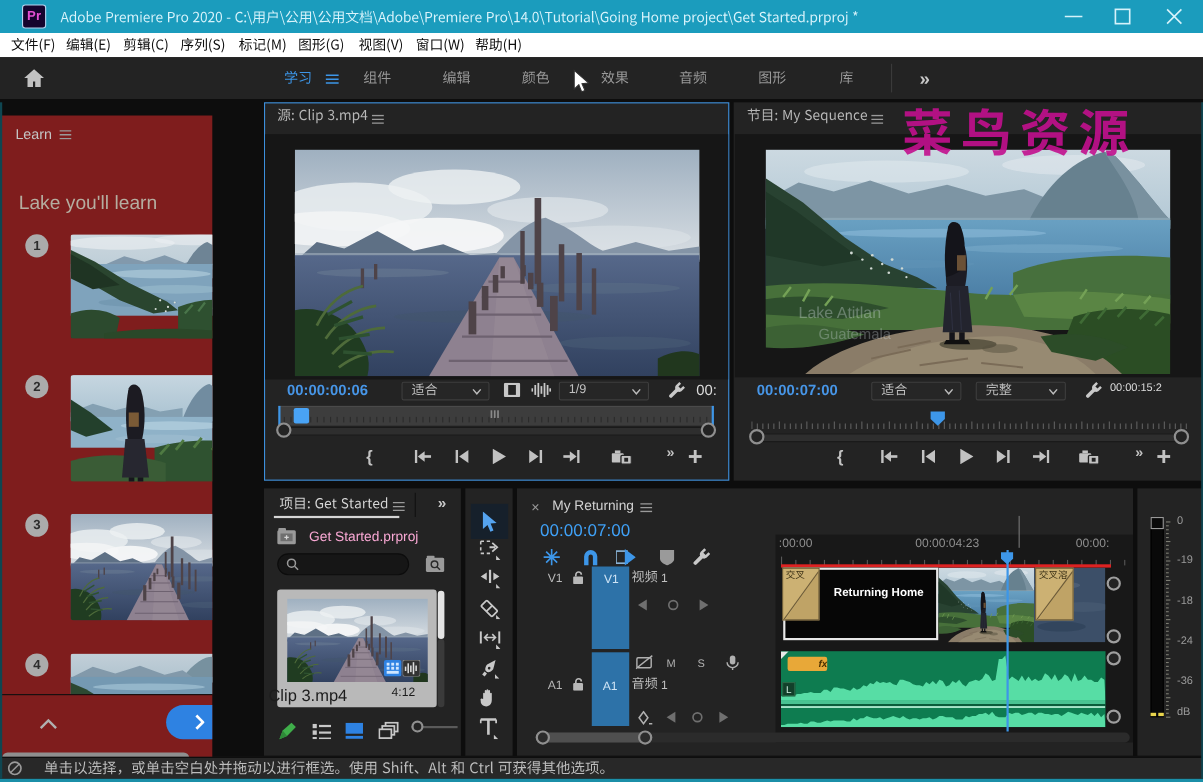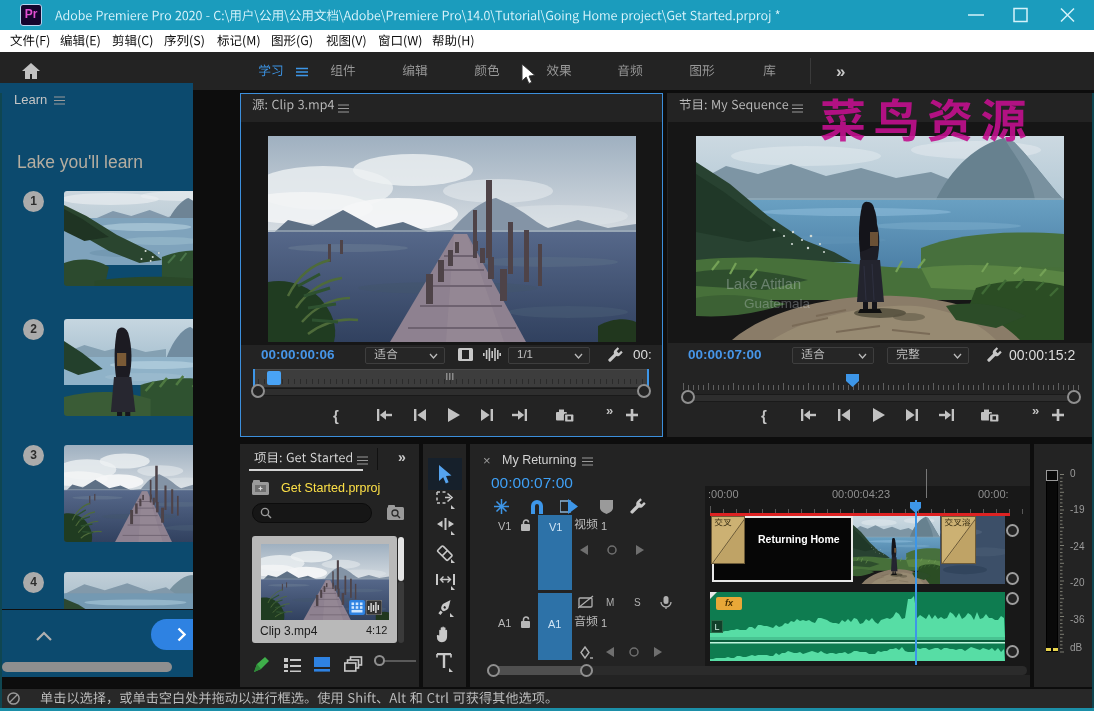--- a/index.html
+++ b/index.html
@@ -115,21 +115,21 @@
 <svg class="p" style="left:296px;top:67px" width="12" height="10" viewBox="0 0 12 10">
       <path d="M0 1.5h12M0 5h12M0 8.5h12" stroke="#3d96e8" stroke-width="1.4"></path>
     </svg>
 <div style="position:absolute;left:810px;top:58px;width:1px;height:26px;background:#3a3a3a"></div>
 <div style="position:absolute;left:836px;top:62px;font-size:17px;color:#c8c8c8;font-weight:bold;white-space:nowrap;line-height:1.2;">»</div>
 <svg class="p" style="left:520px;top:63px;z-index:50" width="16" height="24" viewBox="0 0 16 24">
       <path d="M2 1l0 17 4.2-3.9 2.6 6.4 3-1.2-2.7-6.3 5.9-.6z" fill="#ffffff" stroke="#333" stroke-width="1"></path>
     </svg>
 <div style="position:absolute;left:0px;top:93px;width:2px;height:615px;background:#0f4651;z-index:60"></div>
 <div style="position:absolute;left:1092px;top:93px;width:2px;height:615px;background:#0f4651;z-index:60"></div>
-<div class="p" style="left:0;top:83px;width:193px;height:594px;background:#0c4a6e;overflow:hidden">
+<div class="p" style="left:0;top:105px;width:193px;height:594px;background:#7f1d1d;overflow:hidden">
 <div style="position:absolute;left:14px;top:9px;font-size:13px;color:#c4c4c4">Learn</div>
 <svg style="position:absolute;left:54px;top:13px" width="11" height="9" viewBox="0 0 11 9">
         <path d="M0 1h11M0 4.5h11M0 8h11" stroke="#9a9a9a" stroke-width="1.2"></path>
       </svg>
 <div style="position:absolute;left:17px;top:69px;font-size:17.5px;color:#b5ada0">Lake you'll learn</div>
 <div style="position:absolute;left:23px;top:108px;width:21px;height:21px;border-radius:50%;background:#ababab;color:#2d2d2d;font-weight:bold;font-size:12px;text-align:center;line-height:21px">1</div>
 <div style="position:absolute;left:23px;top:236px;width:21px;height:21px;border-radius:50%;background:#ababab;color:#2d2d2d;font-weight:bold;font-size:12px;text-align:center;line-height:21px">2</div>
 <div style="position:absolute;left:23px;top:362px;width:21px;height:21px;border-radius:50%;background:#ababab;color:#2d2d2d;font-weight:bold;font-size:12px;text-align:center;line-height:21px">3</div>
 <div style="position:absolute;left:23px;top:489px;width:21px;height:21px;border-radius:50%;background:#ababab;color:#2d2d2d;font-weight:bold;font-size:12px;text-align:center;line-height:21px">4</div>
 <div style="position:absolute;left:64px;top:108px;width:154px;height:95px;border-radius:3px;overflow:hidden">
@@ -360,21 +360,21 @@
         <rect x="2.8" y="2" width="1.6" height="9"></rect>
         <rect x="5.6" y="0" width="1.6" height="13"></rect>
         <rect x="8.4" y="3" width="1.6" height="7"></rect>
         <rect x="11.2" y="0" width="1.6" height="13"></rect>
         <rect x="14" y="2" width="1.6" height="9"></rect>
         <rect x="16.4" y="5" width="1.6" height="3"></rect>
       </g>
     </svg>
 <div class="p" style="left:508px;top:347px;width:82px;height:17px;border:1px solid #3e3e3e;border-radius:2px;background:#262626"></div>
 <div style="position:absolute;left:517px;top:348px;">
-      <div style="font-size:11.5px;color:#c0c0c0">1/1</div>
+      <div style="font-size:11.5px;color:#c0c0c0">1/9</div>
     </div>
 <svg class="p" style="left:574px;top:353px" width="9" height="6" viewBox="0 0 9 6">
       <path d="M1 1l3.5 4L8 1" stroke="#bbb" stroke-width="1.3" fill="none"></path>
     </svg>
 <svg class="p" style="left:606px;top:347px" width="17" height="17" viewBox="0 0 17 17">
       <g transform="rotate(45 8.5 8.5)" fill="#c8c8c8">
         <rect x="6.9" y="6" width="3.2" height="10.5" rx="1.2"></rect>
         <path d="M4.9 0.5 h2.2 v3.4 h2.8 v-3.4 h2.2 v4.6 a3.7 3.7 0 0 1 -7.2 0 Z"></path>
       </g>
     </svg>
@@ -580,21 +580,21 @@
     </div>
 <svg class="p" style="left:953px;top:353px" width="9" height="6" viewBox="0 0 9 6">
       <path d="M1 1l3.5 4L8 1" stroke="#bbb" stroke-width="1.3" fill="none"></path>
     </svg>
 <svg class="p" style="left:985px;top:347px" width="17" height="17" viewBox="0 0 17 17">
       <g transform="rotate(45 8.5 8.5)" fill="#c8c8c8">
         <rect x="6.9" y="6" width="3.2" height="10.5" rx="1.2"></rect>
         <path d="M4.9 0.5 h2.2 v3.4 h2.8 v-3.4 h2.2 v4.6 a3.7 3.7 0 0 1 -7.2 0 Z"></path>
       </g>
     </svg>
-<div style="position:absolute;left:1009px;top:347px;font-size:14px;color:#dcdcdc;font-weight:normal;white-space:nowrap;line-height:1.2;">00:00:15:2</div>
+<div style="position:absolute;left:1009px;top:347px;font-size:10px;color:#dcdcdc;font-weight:normal;white-space:nowrap;line-height:1.2;">00:00:15:2</div>
 <svg class="p" style="left:683px;top:383px" width="396" height="8" viewBox="0 0 396 8">
       <rect x="0" y="0" width="1" height="7" fill="#5f5f5f"></rect>
       <rect x="5" y="2" width="1" height="5" fill="#5f5f5f"></rect>
       <rect x="10" y="2" width="1" height="5" fill="#5f5f5f"></rect>
       <rect x="15" y="2" width="1" height="5" fill="#5f5f5f"></rect>
       <rect x="20" y="2" width="1" height="5" fill="#5f5f5f"></rect>
       <rect x="25" y="0" width="1" height="7" fill="#5f5f5f"></rect>
       <rect x="30" y="2" width="1" height="5" fill="#5f5f5f"></rect>
       <rect x="35" y="2" width="1" height="5" fill="#5f5f5f"></rect>
       <rect x="40" y="2" width="1" height="5" fill="#5f5f5f"></rect>
@@ -725,21 +725,21 @@
       </svg>
 <div style="position:absolute;left:9px;top:25px;width:114px;height:1.5px;background:#d5d5d5"></div>
 <div style="position:absolute;left:137px;top:4px;width:1px;height:22px;background:#111"></div>
 <div style="position:absolute;left:158px;top:5px;font-size:14px;color:#c8c8c8;font-weight:bold">»</div>
 <svg style="position:absolute;left:12px;top:36px" width="17" height="15" viewBox="0 0 17 15">
         <rect x="0" y="2" width="17" height="13" rx="1.5" fill="#9a9a9a"></rect>
         <rect x="1" y="0" width="7" height="4" rx="1" fill="#9a9a9a"></rect>
         <rect x="3" y="5" width="11" height="7" fill="#6f6f6f"></rect>
         <path d="M8.5 6.5v4M6.5 8.5h4" stroke="#d8d8d8" stroke-width="1.2"></path>
       </svg>
-<div style="position:absolute;left:41px;top:37px;font-size:12.5px;color:#fde047">Get Started.prproj</div>
+<div style="position:absolute;left:41px;top:37px;font-size:12.5px;color:#f9a8d4">Get Started.prproj</div>
 <div style="position:absolute;left:12px;top:59px;width:120px;height:20px;background:#161616;border:1px solid #0c0c0c;border-radius:10px"></div>
 <svg style="position:absolute;left:20px;top:63px" width="12" height="12" viewBox="0 0 12 12">
         <circle cx="5" cy="5" r="3.6" fill="none" stroke="#9a9a9a" stroke-width="1.4"></circle>
         <path d="M7.8 7.8 L11 11" stroke="#9a9a9a" stroke-width="1.4"></path>
       </svg>
 <svg style="position:absolute;left:147px;top:61px" width="17" height="15" viewBox="0 0 17 15">
         <rect x="0" y="2" width="17" height="13" rx="1.5" fill="#9a9a9a"></rect>
         <rect x="1" y="0" width="7" height="4" rx="1" fill="#9a9a9a"></rect>
         <circle cx="8" cy="8" r="3" fill="none" stroke="#2a2a2a" stroke-width="1.3"></circle>
         <path d="M10.2 10.2 L13 13" stroke="#2a2a2a" stroke-width="1.3"></path>
@@ -813,22 +813,22 @@
 <svg style="position:absolute;left:126px;top:156px" width="16" height="15" viewBox="0 0 16 15">
         <rect width="16" height="15" rx="2" fill="#333" stroke="#888" stroke-width="1"></rect>
         <g fill="#ddd">
           <rect x="2" y="6" width="1.4" height="4"></rect>
           <rect x="4.4" y="3" width="1.4" height="9"></rect>
           <rect x="6.8" y="5" width="1.4" height="6"></rect>
           <rect x="9.2" y="2" width="1.4" height="11"></rect>
           <rect x="11.6" y="5" width="1.4" height="5"></rect>
         </g>
       </svg>
-<div style="position:absolute;left:20px;top:180px;font-size:12px;color:#1c1c1c">Clip 3.mp4</div>
-<div style="position:absolute;left:126px;top:180px;font-size:11px;color:#1c1c1c">4:12</div>
+<div style="position:absolute;left:4px;top:180px;font-size:15px;color:#1c1c1c">Clip 3.mp4</div>
+<div style="position:absolute;left:116px;top:180px;font-size:11px;color:#1c1c1c">4:12</div>
 <div style="position:absolute;left:158px;top:93px;width:6px;height:44px;background:#e4e4e4;border-radius:3px"></div>
 <div style="position:absolute;left:158px;top:137px;width:6px;height:62px;background:#3a3a3a;border-radius:3px"></div>
 <svg style="position:absolute;left:12px;top:212px" width="18" height="18" viewBox="0 0 18 18">
         <path d="M2 16 L5 8 L13 1 L17 5 L9 13 Z" fill="#3fae4a"></path>
         <path d="M2 16 L5 8 L9 13 Z" fill="#2e8a38"></path>
       </svg>
 <svg style="position:absolute;left:44px;top:214px" width="17" height="14" viewBox="0 0 17 14">
         <g fill="#c8c8c8">
           <rect x="0" y="0" width="4" height="4"></rect>
           <rect x="6" y="1" width="11" height="2"></rect>
@@ -1120,21 +1120,21 @@
 <div style="position:absolute;left:240px;top:148px;width:295px;height:69px;background:#0e7c50;overflow:hidden">
         <svg width="295" height="69" viewBox="0 0 295 69" style="position:absolute;left:0;top:0">
           <polygon points="0,45 0,41 3,41 6,40 9,40 12,40 15,39 18,39 21,38 24,38 27,37 30,38 33,38 36,38 39,35 42,35 45,37 48,33 51,33 54,34 57,34 60,35 63,36 66,33 69,35 72,34 75,31 78,32 81,29 84,30 87,27 90,29 93,28 96,29 99,28 102,30 105,31 108,26 111,26 114,27 117,28 120,30 123,31 126,31 129,32 132,28 135,30 138,27 141,30 144,26 147,27 150,32 153,31 156,27 159,29 162,26 165,30 168,32 171,28 174,27 177,26 180,27 183,25 186,20 189,22 192,27 195,26 198,7 201,7 204,4 207,26 210,23 213,25 216,27 219,22 222,27 225,23 228,27 231,25 234,27 237,26 240,20 243,22 246,26 249,21 252,27 255,25 258,21 261,23 264,28 267,20 270,27 273,26 276,22 279,26 282,26 285,28 288,28 291,24 294,26 295,45" fill="#57dda5"></polygon>
           <rect x="0" y="45" width="295" height="3" fill="#49c392"></rect>
           <rect x="0" y="48" width="295" height="2" fill="#0a5c3b"></rect>
           <rect x="0" y="50" width="295" height="1.5" fill="#bff5dd"></rect>
           <polygon points="0,69 0,67 3,67 6,66 9,66 12,66 15,66 18,65 21,66 24,66 27,64 30,64 33,65 36,65 39,64 42,63 45,64 48,63 51,63 54,63 57,63 60,64 63,64 66,61 69,63 72,61 75,61 78,59 81,60 84,61 87,61 90,60 93,62 96,61 99,60 102,59 105,60 108,61 111,59 114,61 117,62 120,61 123,61 126,62 129,61 132,61 135,60 138,62 141,61 144,59 147,59 150,60 153,60 156,60 159,62 162,62 165,62 168,59 171,60 174,59 177,59 180,57 183,57 186,56 189,58 192,55 195,59 198,60 201,60 204,60 207,56 210,57 213,56 216,56 219,58 222,57 225,56 228,56 231,58 234,56 237,56 240,57 243,57 246,58 249,57 252,57 255,59 258,57 261,55 264,56 267,57 270,58 273,56 276,57 279,58 282,56 285,59 288,56 291,60 294,57 295,69" fill="#57dda5"></polygon>
           <path d="M0 0 L7 0 L0 7 Z" fill="#e8e8e8"></path>
         </svg>
       </div>
-<div style="position:absolute;left:246px;top:153px;width:26px;height:13px;background:#e8a838;border-radius:2px;color:#4a3000;font-size:9px;font-style:italic;font-weight:bold;text-align:center;line-height:13px">fx</div>
+<div style="position:absolute;left:246px;top:153px;width:36px;height:13px;background:#e8a838;border-radius:2px;color:#4a3000;font-size:9px;font-style:italic;font-weight:bold;text-align:right;line-height:13px">fx</div>
 <div style="position:absolute;left:241px;top:176px;width:12px;height:13px;background:#12402a;border:1px solid #2a6a48;color:#cfeee0;font-size:9px;text-align:center;line-height:12px">L</div>
 <div style="position:absolute;left:445px;top:56px;width:1.5px;height:165px;background:#3d96e8"></div>
 <svg style="position:absolute;left:439px;top:57px" width="13" height="13" viewBox="0 0 13 13">
         <path d="M1 1 H12 V7 L6.5 12 L1 7 Z" fill="#3d96e8"></path>
       </svg>
 <div style="position:absolute;left:536px;top:80px;width:13px;height:13px;border:2.5px solid #9e9e9e;border-radius:50%;background:#232323"></div>
 <div style="position:absolute;left:536px;top:128px;width:13px;height:13px;border:2.5px solid #9e9e9e;border-radius:50%;background:#232323"></div>
 <div style="position:absolute;left:536px;top:148px;width:13px;height:13px;border:2.5px solid #9e9e9e;border-radius:50%;background:#232323"></div>
 <div style="position:absolute;left:536px;top:201px;width:13px;height:13px;border:2.5px solid #9e9e9e;border-radius:50%;background:#232323"></div>
 <div style="position:absolute;left:17px;top:222px;width:540px;height:9px;background:#2b2b2b;border-radius:5px"></div>
@@ -1195,22 +1195,22 @@
         <rect x="0" y="186.2" width="2.5" height="1" fill="#7c7c72"></rect>
         <rect x="0" y="189.8" width="4" height="1" fill="#7c7c72"></rect>
         <rect x="0" y="193.3" width="2.5" height="1" fill="#7c7c72"></rect>
         <rect x="0" y="196.8" width="2.5" height="1" fill="#7c7c72"></rect>
         <rect x="0" y="200.4" width="2.5" height="1" fill="#7c7c72"></rect>
         <rect x="0" y="203.9" width="2.5" height="1" fill="#7c7c72"></rect>
         <rect x="0" y="207.5" width="4" height="1" fill="#7c7c72"></rect>
       </svg>
 <div style="position:absolute;left:36px;top:24px;font-size:10px;color:#9a9a9a">0</div>
 <div style="position:absolute;left:36px;top:60px;font-size:10px;color:#9a9a9a">-19</div>
-<div style="position:absolute;left:36px;top:97px;font-size:10px;color:#9a9a9a">-24</div>
-<div style="position:absolute;left:36px;top:133px;font-size:10px;color:#9a9a9a">-20</div>
+<div style="position:absolute;left:36px;top:97px;font-size:10px;color:#9a9a9a">-18</div>
+<div style="position:absolute;left:36px;top:133px;font-size:10px;color:#9a9a9a">-24</div>
 <div style="position:absolute;left:36px;top:170px;font-size:10px;color:#9a9a9a">-36</div>
 <div style="position:absolute;left:36px;top:198px;font-size:10px;color:#9a9a9a">dB</div>
 </div>
 <div style="position:absolute;left:0px;top:688px;width:1094px;height:20px;background:#282828;border-top:1px solid #0c0c0c"></div>
 <svg class="p" style="left:6px;top:691px" width="15" height="15" viewBox="0 0 15 15">
       <circle cx="7.5" cy="7.5" r="5.6" fill="none" stroke="#9a9a9a" stroke-width="1.5"></circle>
       <path d="M3.5 11.5 L11.5 3.5" stroke="#9a9a9a" stroke-width="1.3"></path>
     </svg>
 <div style="position:absolute;left:40px;top:691px;">
       <svg width="518" height="17" viewBox="0 -11.62 518 16.63" style="overflow:visible;display:block">

